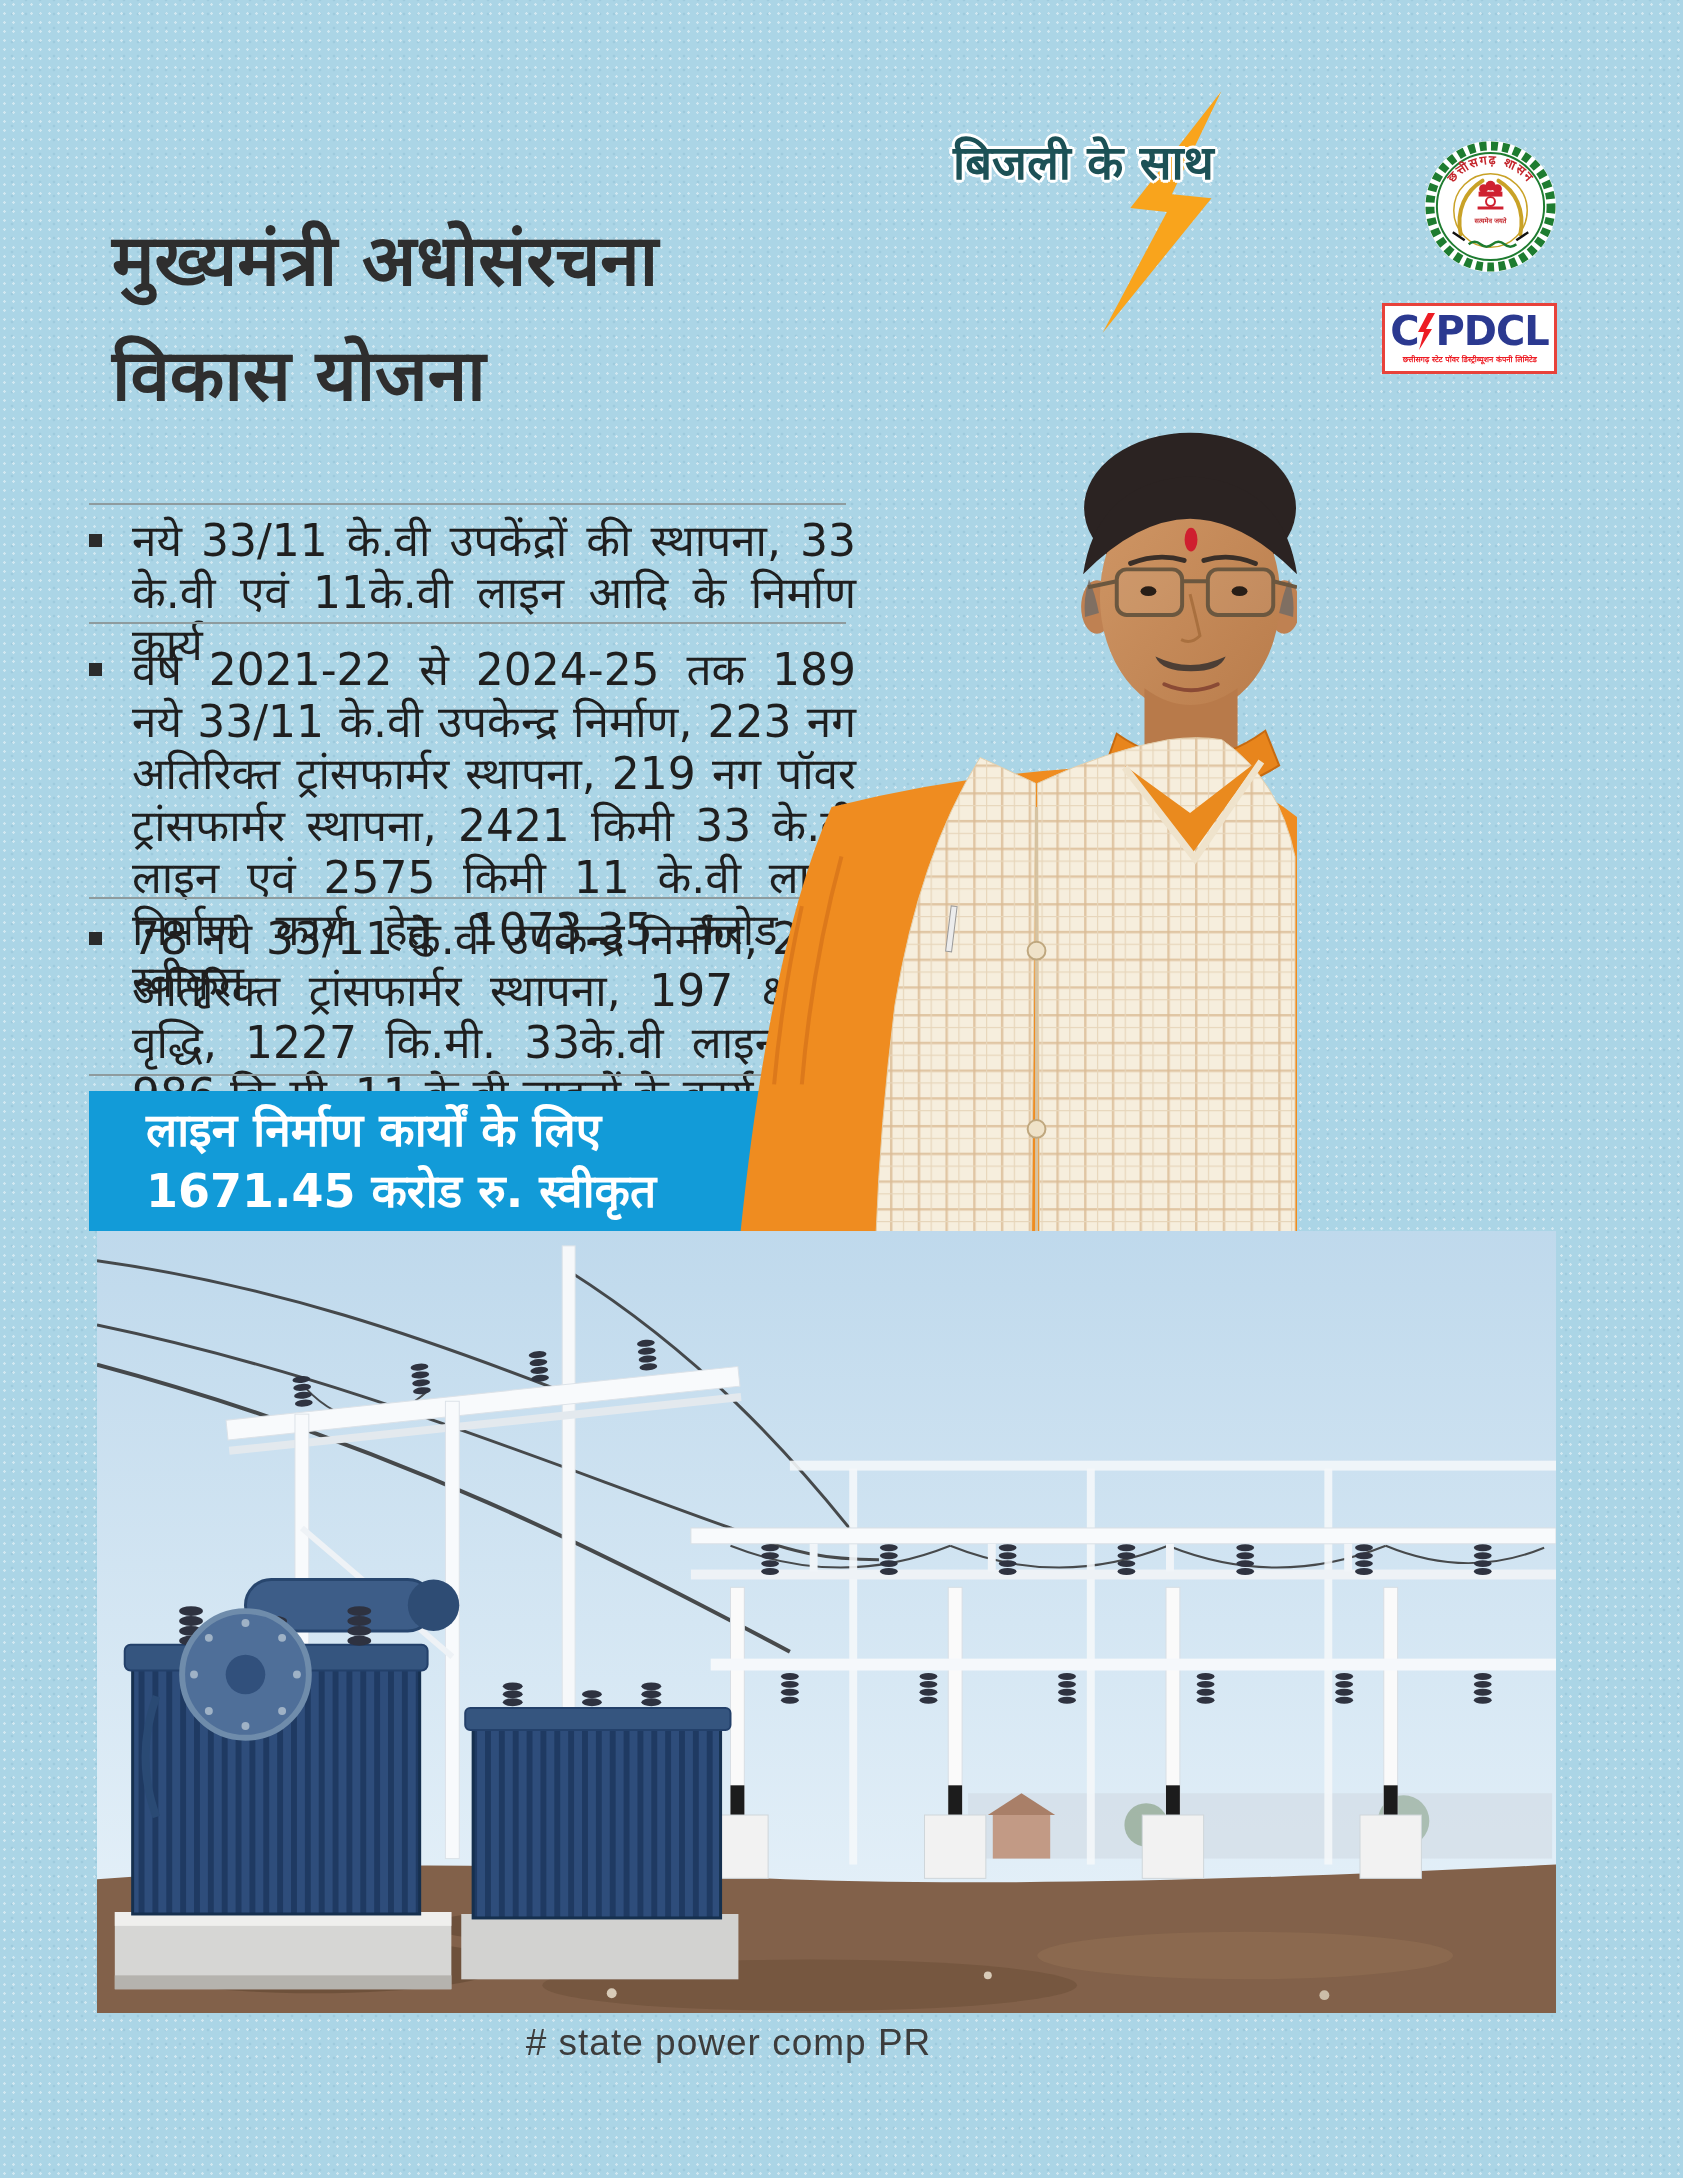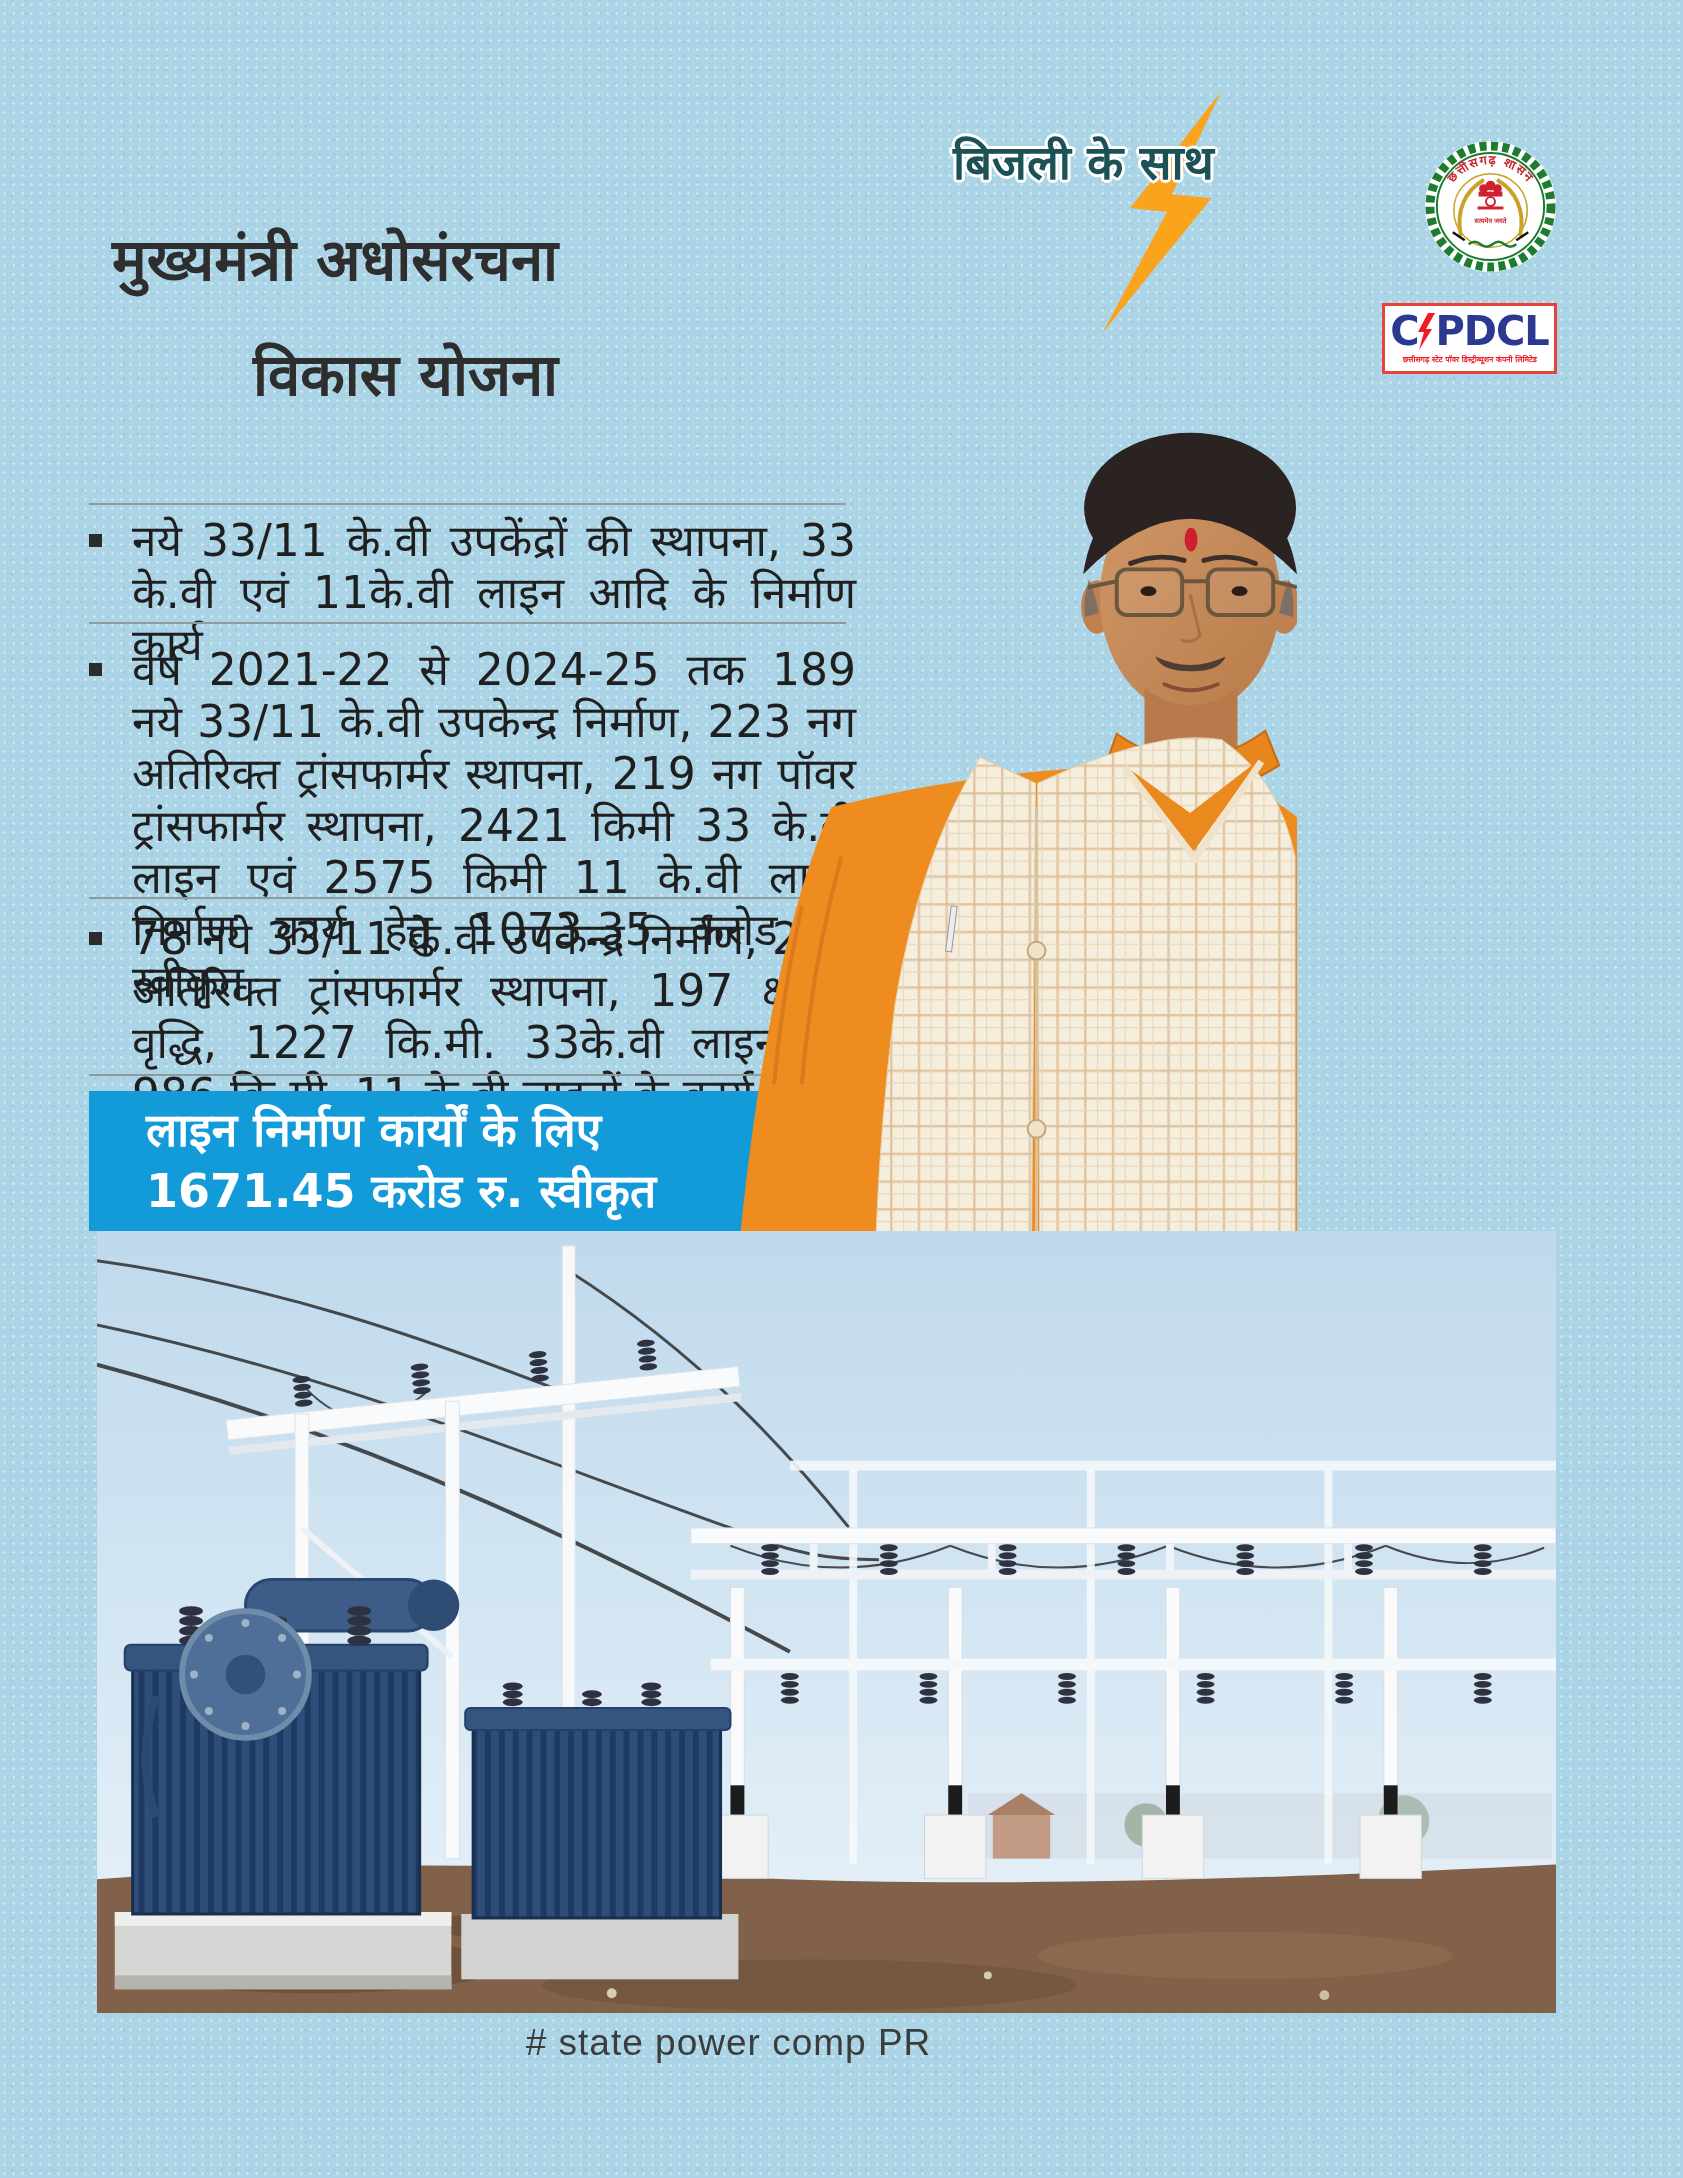--- a/index.html
+++ b/index.html
@@ -9,23 +9,22 @@
     background-image:
       radial-gradient(rgba(255,255,255,.45) 1px, transparent 1.5px),
       radial-gradient(rgba(116,166,192,.22) 1.2px, transparent 1.7px);
     background-size:9px 9px, 14px 14px;
     background-position:0 0, 5px 7px;
     font-family:"DejaVu Sans", sans-serif;
   }
   
   .scheme-title{
     position:absolute; left:112px; top:203px; z-index:2;
-    font-size:58px; line-height:115px; font-weight:700; color:#2e2e2e;
+    font-size:71px; line-height:115px; font-weight:700; color:#2e2e2e;
     letter-spacing:0px;
-    text-align:right;
   }
   
   .slogan{
     position:absolute; left:953px; top:117px; z-index:2;
     font-size:47px; line-height:91px; font-weight:700; color:#1c5156;
     text-shadow:3px 0 0 #fff,-3px 0 0 #fff,0 3px 0 #fff,0 -3px 0 #fff,
                 2px 2px 0 #fff,-2px -2px 0 #fff,2px -2px 0 #fff,-2px 2px 0 #fff;
     white-space:nowrap;
   }
   .bolt-svg{position:absolute; left:1071px; top:89px; z-index:1;}

